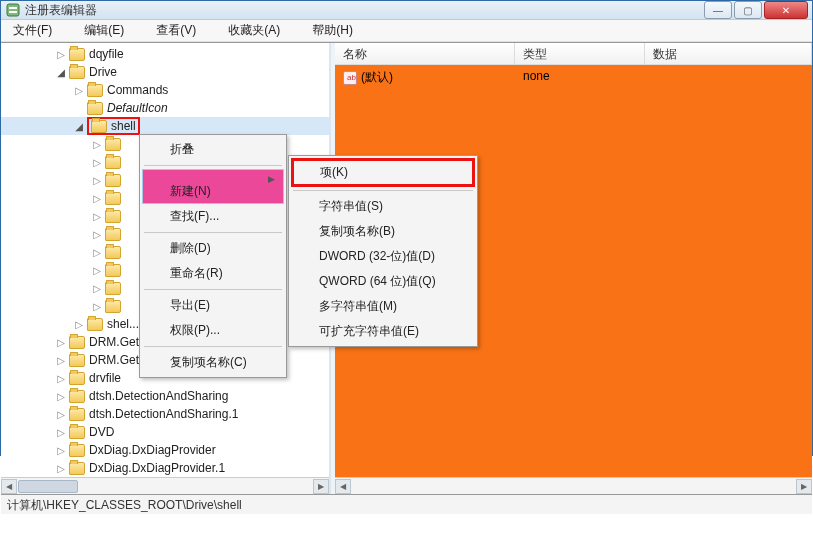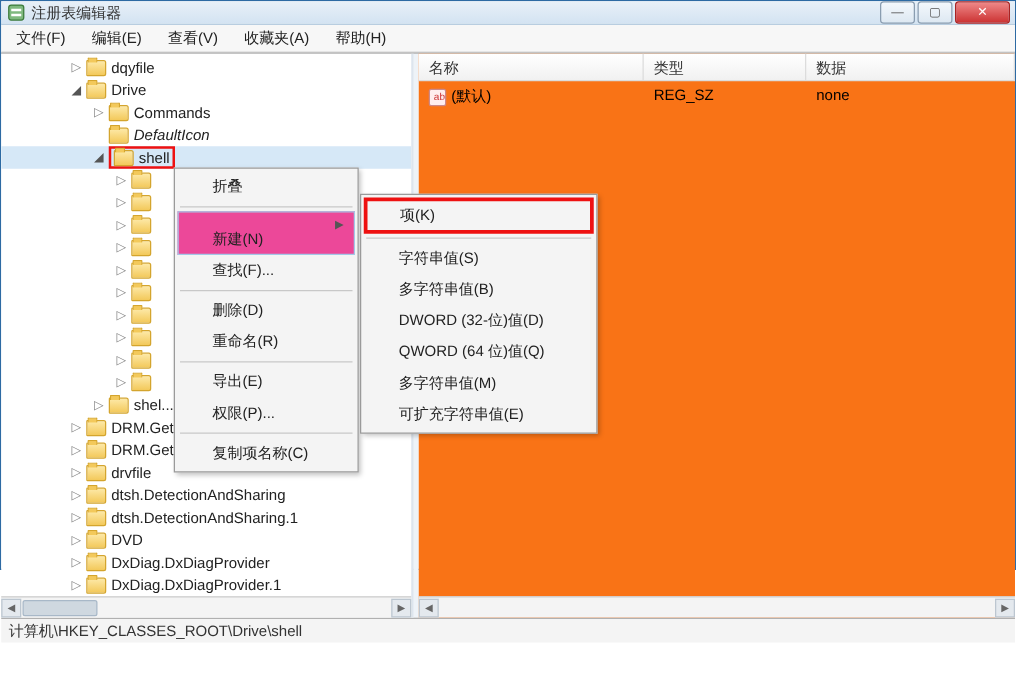--- a/index.html
+++ b/index.html
@@ -4,21 +4,21 @@
 <style>
 *{box-sizing:border-box;margin:0;padding:0;font-family:"Microsoft YaHei","Segoe UI",Tahoma,sans-serif;font-size:12px}
 body{background:#fff;width:813px;height:554px;overflow:hidden;position:relative}
 .window{width:813px;height:456px;border:1px solid #2d6aa3;display:flex;flex-direction:column;background:#fff}
 .titlebar{height:28px;background:linear-gradient(#e8f0f8,#d3e3f2);display:flex;align-items:center;padding:0 4px;border-bottom:1px solid #b8cde0}
 .title-icon{width:16px;height:16px;margin-right:4px}
 .title-text{flex:1;color:#333}
 .win-buttons{display:flex;gap:2px}
 .win-btn{width:28px;height:18px;border:1px solid #8a9db0;background:linear-gradient(#f4f8fc,#dde8f2);border-radius:3px;display:flex;align-items:center;justify-content:center;font-size:10px;color:#555}
 .win-btn.close{width:44px;background:linear-gradient(#e88,#c33);border-color:#a22;color:#fff}
-.menubar{height:22px;background:#f7f7f7;border-bottom:1px solid #e0e0e0;display:flex;align-items:center;padding:0 4px;gap:5px}
+.menubar{height:22px;background:#f7f7f7;border-bottom:1px solid #e0e0e0;display:flex;align-items:center;padding:0 4px;gap:16px}
 .menu-item{padding:2px 8px;color:#222}
 .content{flex:1;display:flex;border-top:1px solid #999;position:relative}
 .tree-pane{width:330px;border-right:2px solid #dde5ee;background:#fff;display:flex;flex-direction:column}
 .tree-scroll{flex:1;overflow:auto;padding:2px 0 0 0}
 .splitter{width:4px;background:#eef3f8;cursor:col-resize}
 .list-pane{flex:1;display:flex;flex-direction:column;background:#f97316}
 .list-header{height:22px;display:flex;border-bottom:1px solid #dcdcdc;background:linear-gradient(#fff,#f1f1f1)}
 .list-col{padding:3px 8px;border-right:1px solid #dcdcdc;color:#333;white-space:nowrap}
 .list-body{flex:1;overflow:auto}
 .list-row{display:flex;padding:2px 0}
@@ -208,21 +208,20 @@
     <div class="splitter"></div>
     <div class="list-pane">
       <div class="list-header">
         <div class="list-col" style="width:180px">名称</div>
         <div class="list-col" style="width:130px">类型</div>
         <div class="list-col" style="flex:1">数据</div>
       </div>
       <div class="list-body">
         <div class="list-row">
           <div class="list-cell" style="width:180px"><span class="val-icon">ab</span><span>(默认)</span></div>
-          <div class="list-cell" style="width:130px">REG_SZ</div>
           <div class="list-cell">none</div>
         </div>
       </div>
       <div class="hscroll">
         <div class="btn">◀</div>
         <div class="btn r">▶</div>
       </div>
     </div>
 
     <div class="ctx-menu" style="left:138px;top:91px;width:148px">
@@ -237,21 +236,21 @@
       <div class="ctx-item">导出(E)</div>
       <div class="ctx-item">权限(P)...</div>
       <div class="ctx-sep"></div>
       <div class="ctx-item">复制项名称(C)</div>
     </div>
 
     <div class="sub-menu" style="left:287px;top:112px;width:190px">
       <div class="ctx-item red-box" style="padding:3px 24px 3px 26px">项(K)</div>
       <div class="ctx-sep"></div>
       <div class="ctx-item">字符串值(S)</div>
-      <div class="ctx-item">多字符串值(B)</div>
+      <div class="ctx-item">复制项名称(B)</div>
       <div class="ctx-item">DWORD (32-位)值(D)</div>
       <div class="ctx-item">QWORD (64 位)值(Q)</div>
       <div class="ctx-item">多字符串值(M)</div>
       <div class="ctx-item">可扩充字符串值(E)</div>
     </div>
   </div>
 
   <div class="statusbar">
     <span>计算机\HKEY_CLASSES_ROOT\Drive\shell</span>
   </div>

